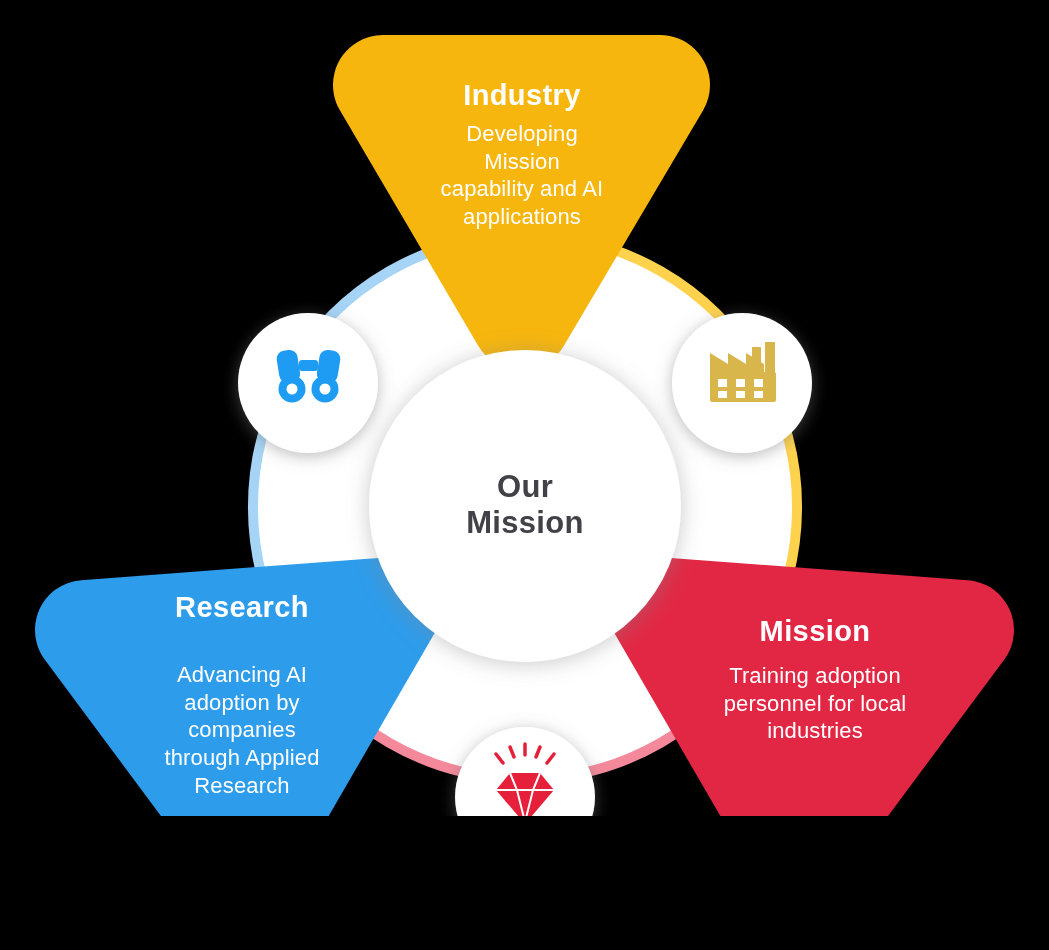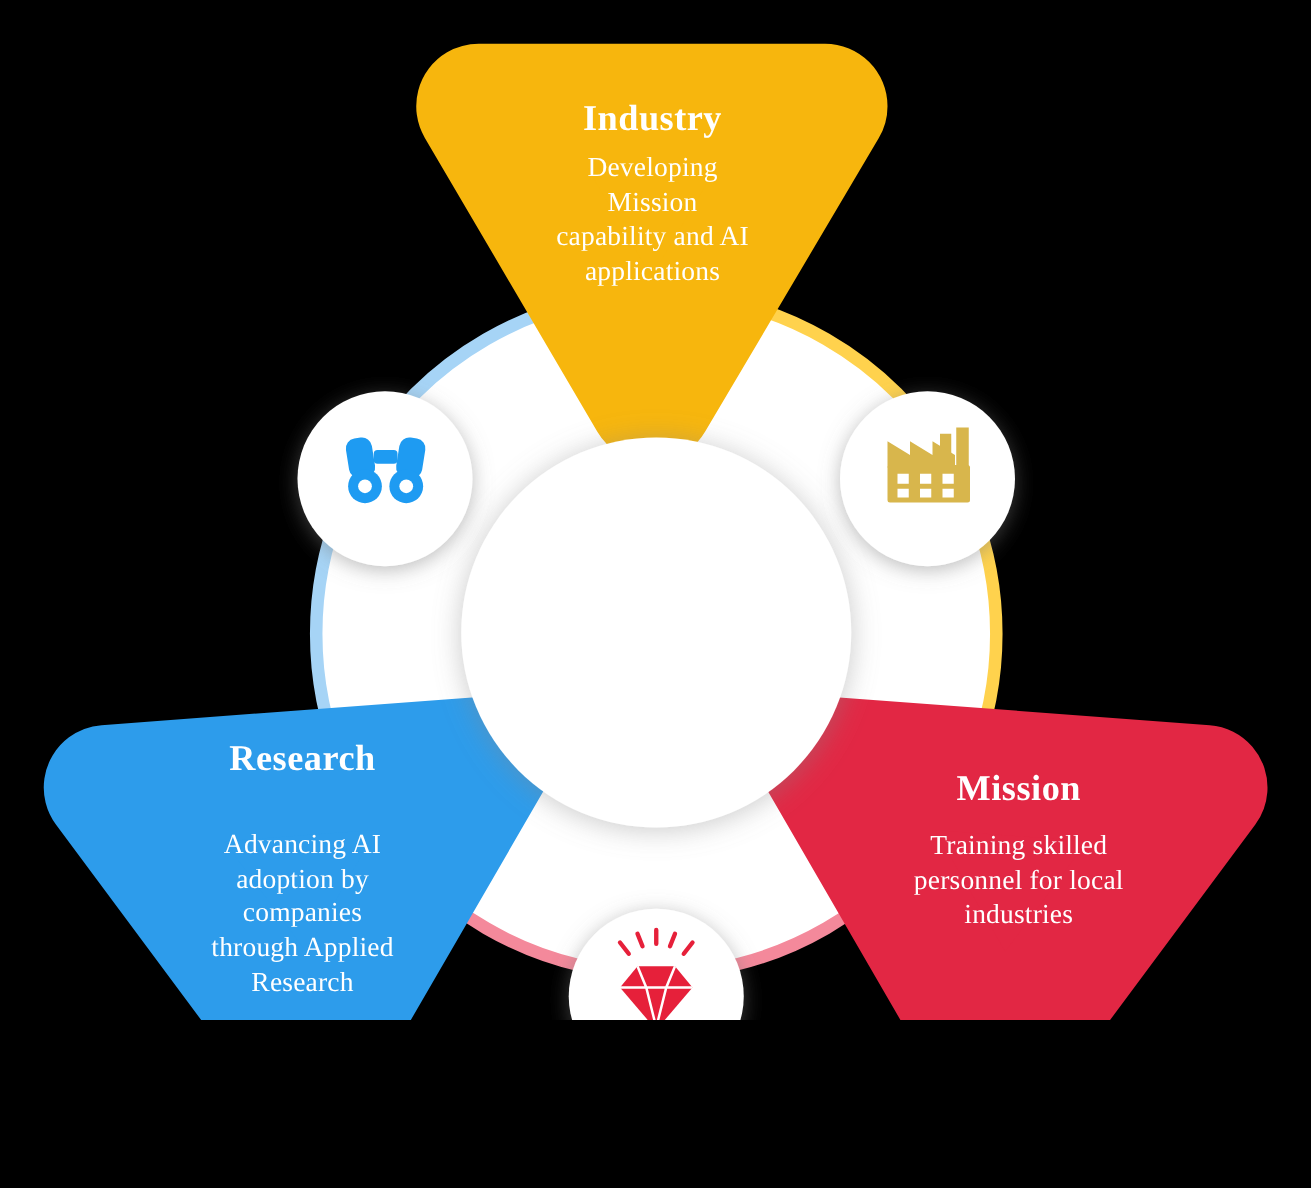--- a/index.html
+++ b/index.html
@@ -1,20 +1,20 @@
 <!DOCTYPE html>
 <html><head>
 <meta charset="utf-8">
 <style>
   * { margin:0; padding:0; box-sizing:border-box; }
   html,body { background:#000; }
   .stage {
     position:relative; width:1049px; height:816px;
     background:#000; overflow:hidden;
-    font-family:Liberation Serif, serif;
+    font-family:Liberation Sans, sans-serif;
     padding-left:29px;
   }
   .canvas { position:absolute; left:0; top:0; }
   .label { position:absolute; text-align:center; color:#ffffff; white-space:pre-line; }
   .title { font-size:29px; font-weight:700; letter-spacing:.4px; }
   .body-text { font-size:22px; line-height:1.26; letter-spacing:.15px; }
   .mission { font-size:31px; font-weight:700; line-height:1.17; color:#414147; letter-spacing:.3px; }
 </style>
 </head>
 <body>
@@ -88,17 +88,19 @@
 applications</div>
 
   <div class="label title" style="left:92px; top:591px; width:300px;">Research</div>
   <div class="label body-text" style="left:92px; top:638px; width:300px;margin-top:23px;">Advancing AI
 adoption by
 companies
 through Applied
 Research</div>
 
   <div class="label title" style="left:665px; top:615px; width:300px;">Mission</div>
-  <div class="label body-text" style="left:665px; top:662px; width:300px;">Training skilled
+  <div class="label body-text" style="left:665px; top:662px; width:300px;">Training adoption
 personnel for local
 industries</div>
 
+  <div class="label mission" style="left:405px; top:469px; width:240px;">Our
+Mission</div>
 </div>
 
 </body></html>

